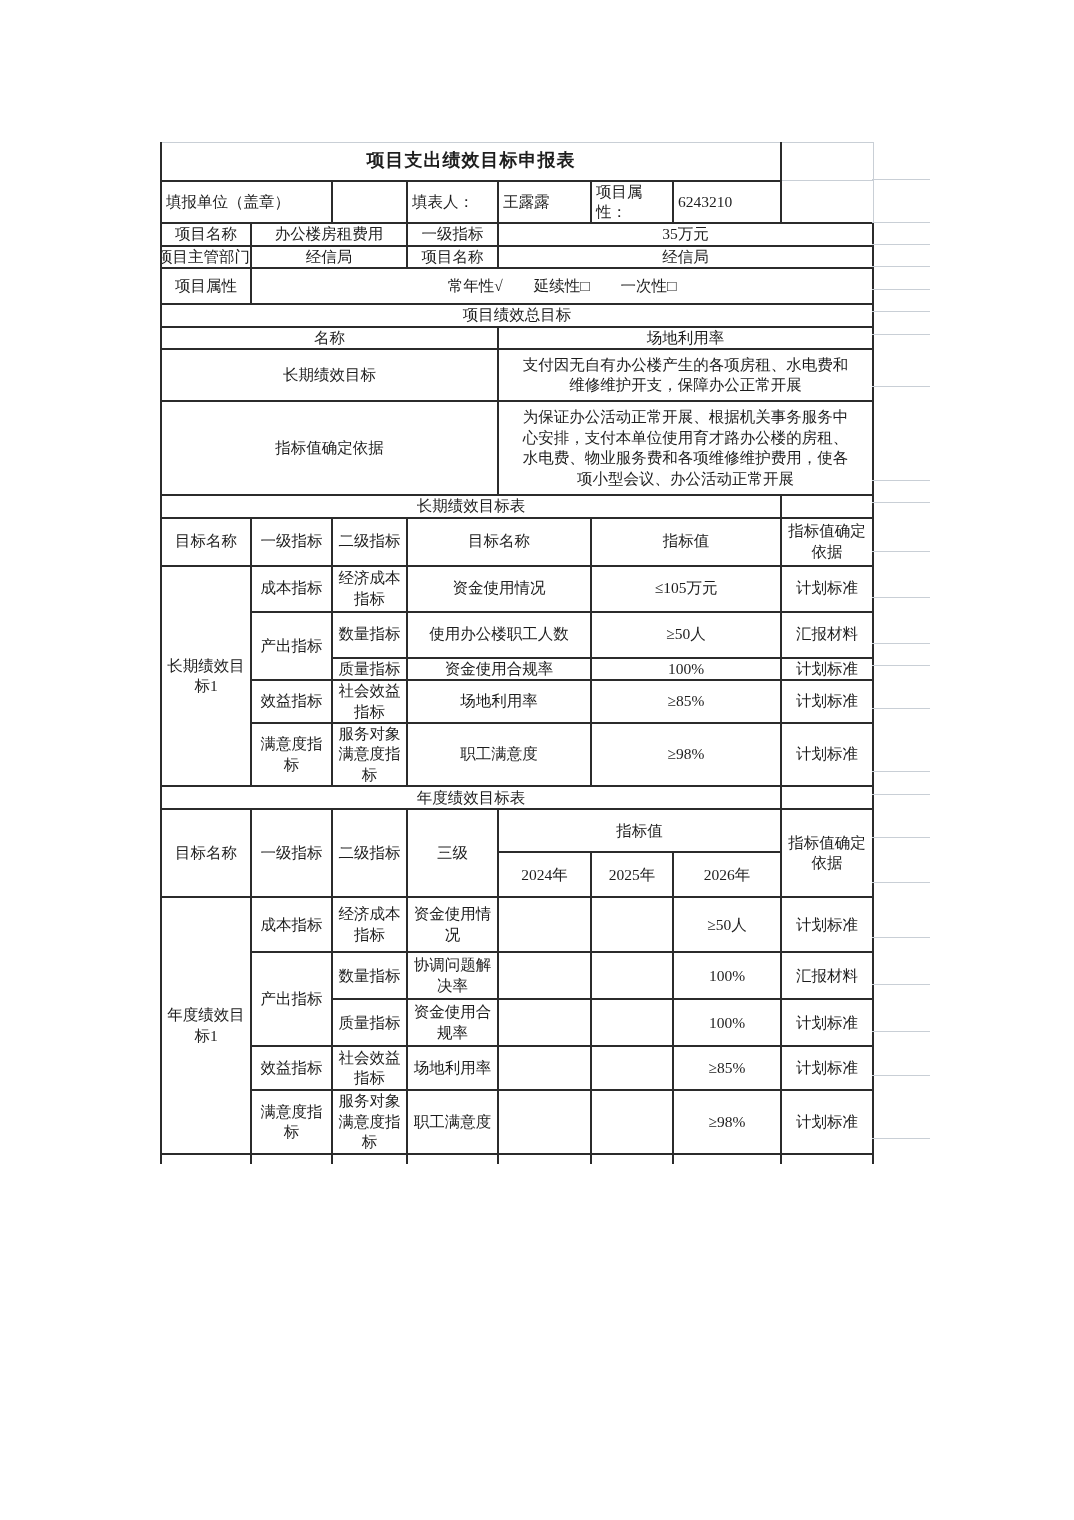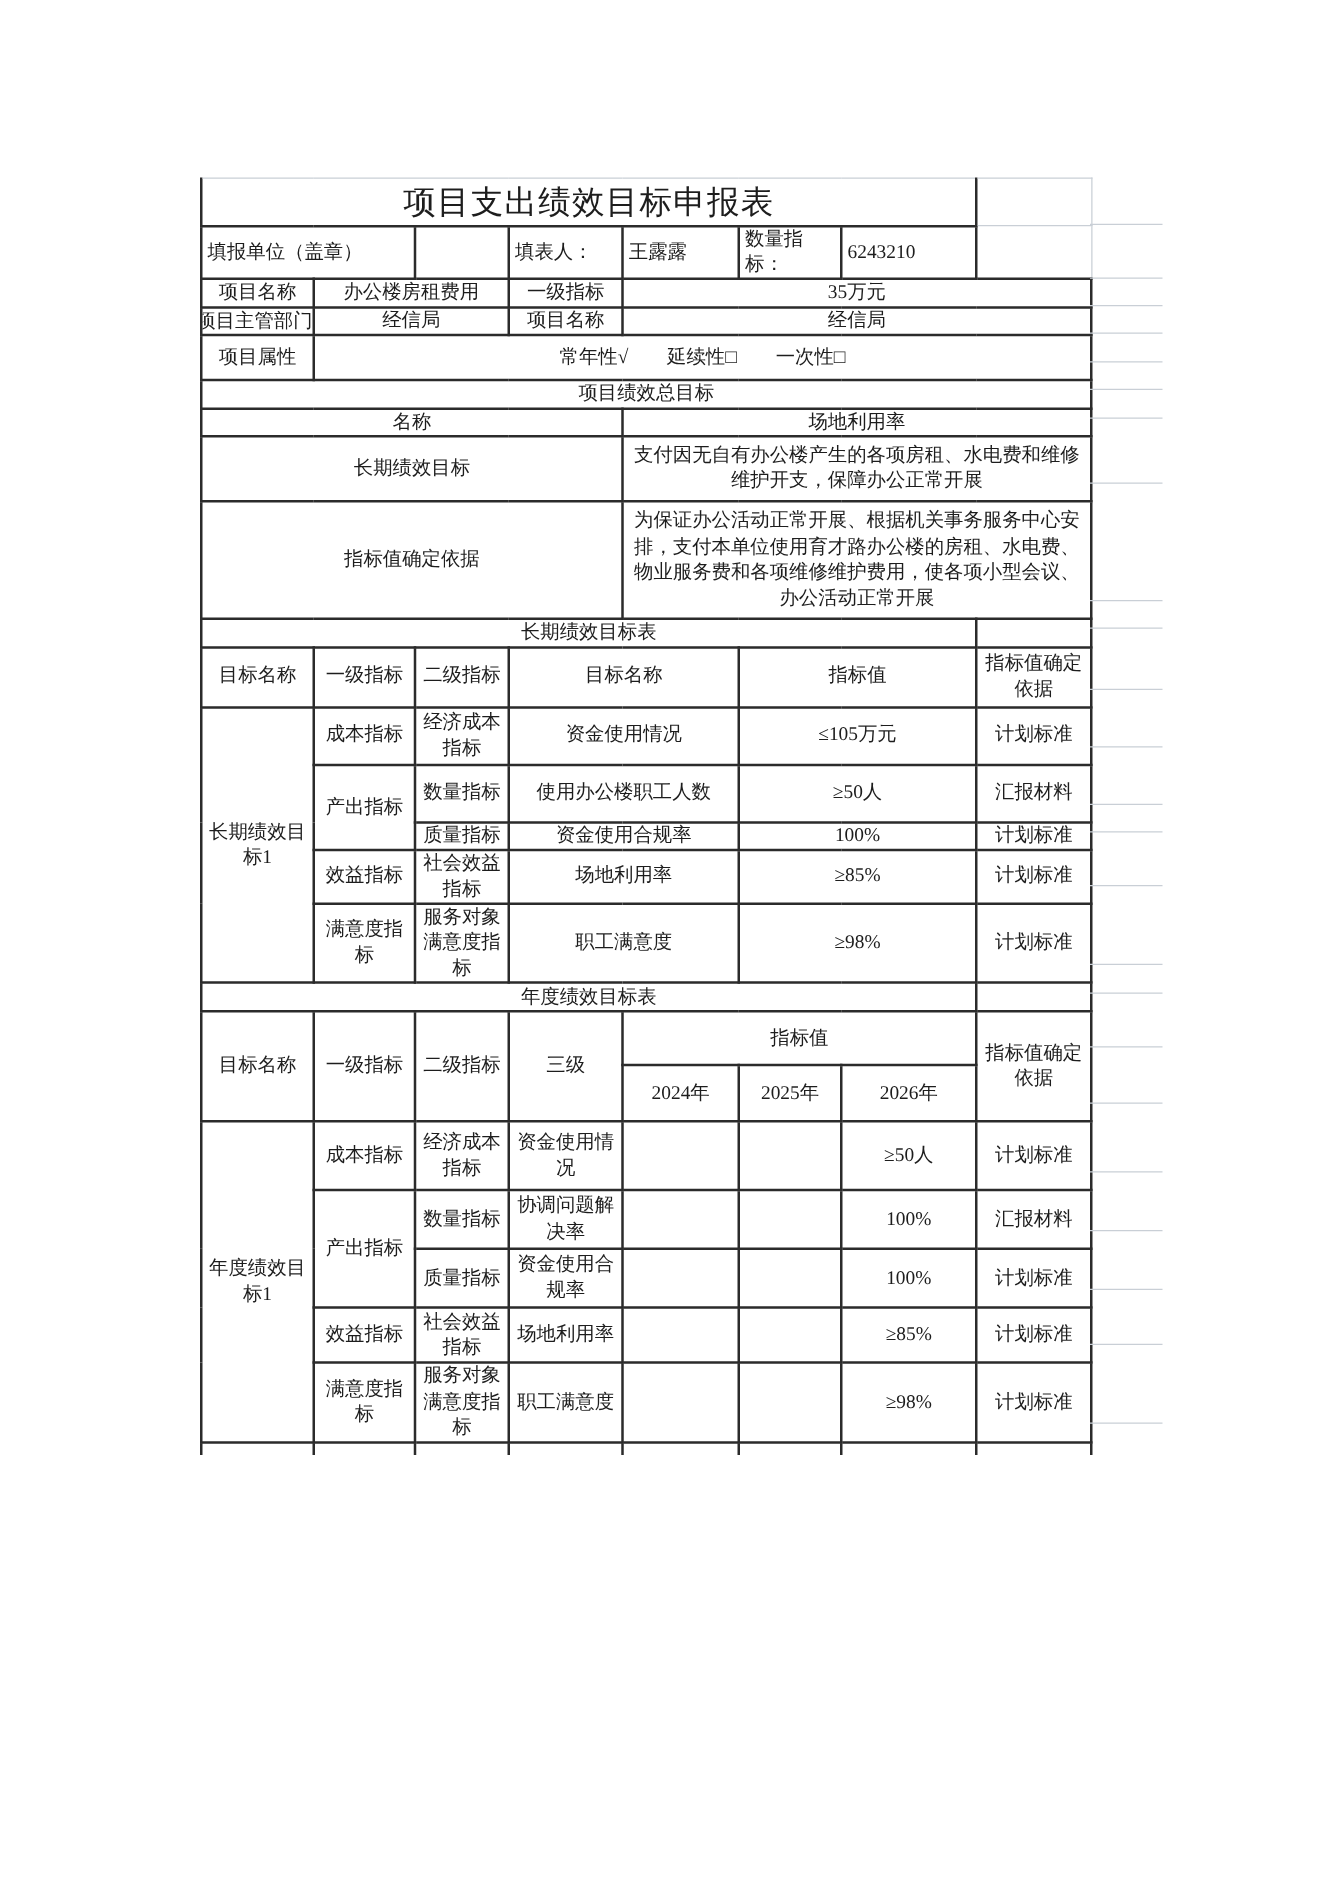--- a/index.html
+++ b/index.html
@@ -21,29 +21,29 @@
   }
   td{
     border:2px solid var(--border);
     text-align:center;vertical-align:middle;
     font-size:15.5px;line-height:1.32;
     padding:0 2px;overflow:hidden;
     word-break:break-all;
   }
   td.titleCell{
     font-family:"Liberation Sans","DejaVu Sans",sans-serif;
-    font-weight:normal;font-size:26px;letter-spacing:1px;
+    font-weight:bold;font-size:18px;letter-spacing:1px;
     border-top:1px solid var(--gridline);
   }
   td.ghost{ 
     border:1px solid var(--gridline);
   }
   td.left{text-align:left;padding-left:4px;}
   td.clip{white-space:nowrap;text-indent:-5px;padding:0;}
-  td.desc{padding:0 2px;margin-top:12px;}
+  td.desc{padding:0 18px;margin-top:12px;}
   tr.sliver td{border-bottom:none;}
   .stubs div{position:absolute;width:58px;height:1px;background:var(--gridline);left:712px;}
 </style>
 </head>
 <body>
 
 <div class="sheet">
   <table class="form">
     <colgroup>
       <col style="width:90px">
@@ -60,21 +60,21 @@
         <tr style="height:38px">
       <td colspan="7" class="titleCell">项目支出绩效目标申报表</td>
       <td class="ghost"></td>
     </tr>
 
     <tr style="height:20px">
       <td colspan="2" class="left">填报单位（盖章）</td>
       <td></td>
       <td class="left">填表人：</td>
       <td class="left">王露露</td>
-      <td class="left">数量指标：</td>
+      <td class="left">项目属性：</td>
       <td class="left">6243210</td>
       <td class="ghost"></td>
     </tr>
 
     <tr style="height:22px">
       <td>项目名称</td>
       <td colspan="2">办公楼房租费用</td>
       <td>一级指标</td>
       <td colspan="4">35万元</td>
     </tr>

